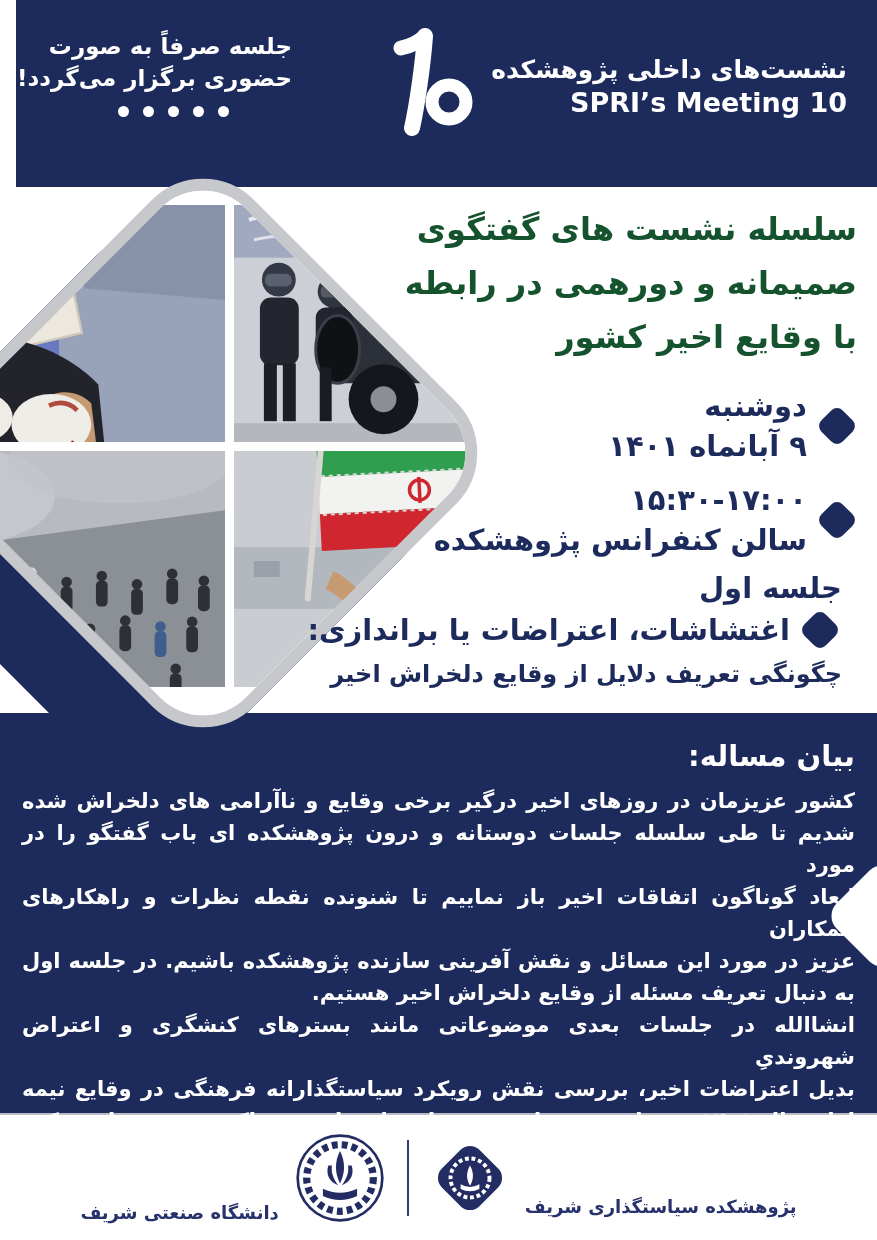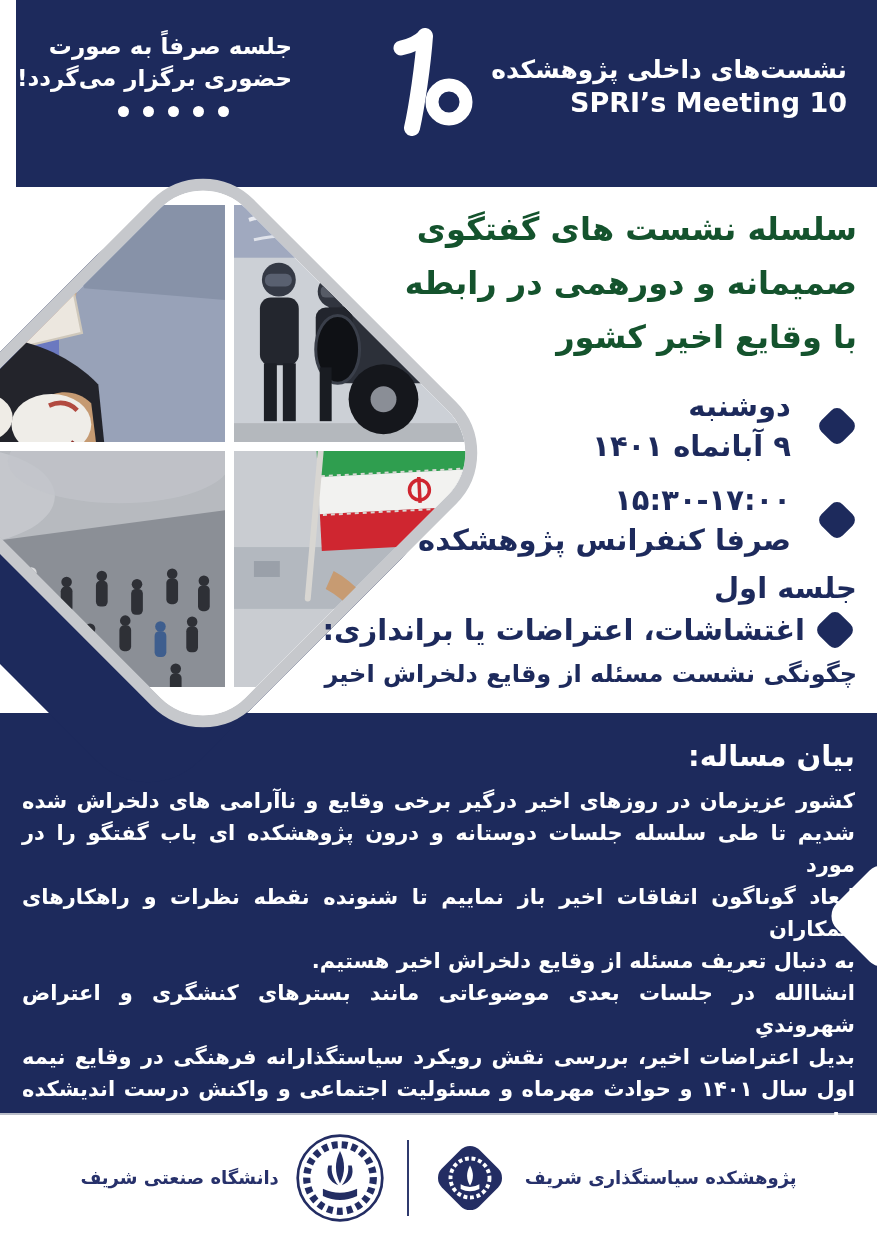--- a/index.html
+++ b/index.html
@@ -28,44 +28,44 @@
     border:12px solid #c6c8cc;box-sizing:border-box;overflow:hidden;}
   .collage-inner{position:absolute;left:50%;top:50%;width:660px;height:660px;
     transform:translate(-50%,-50%) rotate(-45deg);
     direction:ltr;display:grid;grid-template-columns:352px 1fr;grid-template-rows:237px 1fr;
     gap:9px;padding:82px 0 96px;box-sizing:border-box;background:#fff;}
   .photo{width:100%;height:100%;overflow:hidden;}
   .photo svg{display:block;width:100%;height:100%;}
   
   .main-title{position:absolute;top:202px;right:20px;text-align:right;
     font-size:32px;font-weight:bold;line-height:54px;color:#14532d;white-space:nowrap;}
-  .sched{position:absolute;right:18px;display:flex;gap:24px;align-items:center;}
+  .sched{position:absolute;right:18px;display:flex;gap:8px;align-items:center;}
   .bullet{flex:0 0 auto;width:30px;height:30px;margin:7px;border-radius:8px;
     transform:rotate(45deg);background:#1d2a5c;}
   .sched-text{text-align:right;font-size:29px;font-weight:bold;line-height:40px;white-space:nowrap;}
-  .session{position:absolute;right:20px;top:570px;text-align:right;}
+  .session{position:absolute;right:35px;top:570px;text-align:right;}
   .session-label{font-size:29px;font-weight:bold;line-height:36px;white-space:nowrap;}
   .session-topic{display:flex;gap:8px;align-items:center;justify-content:space-between;margin-top:2px;}
   .session-topic span.t{font-size:29px;font-weight:bold;white-space:nowrap;}
   .session-sub{font-size:24px;font-weight:bold;margin-top:8px;white-space:nowrap;}
   
   .problem-section{position:absolute;top:713px;left:0;width:877px;height:400px;
     background:#1d2a5c;border-bottom:2px solid #b9bdc8;box-sizing:content-box;}
   .problem-heading{position:absolute;top:26px;right:22px;color:#fff;
     font-size:29px;font-weight:bold;white-space:nowrap;}
   .problem-text{position:absolute;top:72px;right:22px;left:22px;color:#fff;}
   .pline{font-size:21px;font-weight:bold;line-height:32px;
     text-align:justify;text-align-last:justify;}
   .pline.end{text-align:right;text-align-last:right;}
   .notch{position:absolute;top:875px;right:-46px;width:82px;height:82px;
     transform:rotate(45deg);border-radius:18px;background:#fff;}
   
   .footer{position:absolute;top:1115px;left:0;width:877px;height:125px;background:#fff;
     display:flex;align-items:center;justify-content:center;gap:22px;}
-  .org{display:flex;align-items:center;gap:16px;}
+  .org{display:flex;align-items:flex-end;gap:16px;}
   .org-label{font-size:18px;font-weight:bold;color:#27316b;white-space:nowrap;}
   .v-divider{width:2px;height:76px;background:#2f3a6e;}
 </style>
 </head>
 <body>
 
 <div class="poster">
 
   <div class="header-band">
     <div class="notice">
@@ -94,20 +94,21 @@
       </div>
     </div>
   </div>
 
   <div class="problem-section">
     <div class="problem-heading">بیان مساله:</div>
     <div class="problem-text">
       <div class="pline">کشور عزیزمان در روزهای  اخیر درگیر برخی وقایع و ناآرامی های دلخراش شده</div>
       <div class="pline">شدیم تا طی سلسله جلسات دوستانه و درون پژوهشکده ای باب گفتگو را در مورد</div>
       <div class="pline">ابعاد گوناگون اتفاقات اخیر باز نماییم تا شنونده نقطه نظرات و راهکارهای همکاران</div>
+      <div class="pline">عزیز در مورد این مسائل و نقش آفرینی سازنده پژوهشکده باشیم. در جلسه اول</div>
       <div class="pline end">به دنبال تعریف مسئله از وقایع دلخراش اخیر هستیم.</div>
       <div class="pline">انشاالله در جلسات بعدی موضوعاتی مانند بسترهای کنشگری و اعتراض شهروندیِ</div>
       <div class="pline">بدیل اعتراضات اخیر، بررسی نقش رویکرد سیاستگذارانه فرهنگی در وقایع نیمه</div>
       <div class="pline">اول سال ۱۴۰۱  و حوادث مهرماه و مسئولیت اجتماعی و واکنش درست اندیشکده ها و</div>
       <div class="pline end">پژوهشکده های علوم اجتماعی به وقایع اخیر را بررسی خواهیم کرد.</div>
     </div>
   </div>
   <div class="notch"></div>
 
   <div class="diamond-back"></div>
@@ -275,31 +276,31 @@
     <div class="sched-text">
       <div>دوشنبه</div>
       <div>۹ آبانماه ۱۴۰۱</div>
     </div>
   </div>
 
   <div class="sched" style="top:480px">
     <span class="bullet"></span>
     <div class="sched-text">
       <div><span dir="ltr">۱۵:۳۰-۱۷:۰۰</span></div>
-      <div>صرفا کنفرانس پژوهشکده</div>
+      <div>سالن کنفرانس پژوهشکده</div>
     </div>
   </div>
 
   <div class="session">
     <div class="session-label">جلسه اول</div>
     <div class="session-topic">
       <span class="bullet"></span>
       <span class="t">اغتشاشات، اعتراضات یا براندازی:</span>
     </div>
-    <div class="session-sub">چگونگی نشست مسئله از وقایع دلخراش اخیر</div>
+    <div class="session-sub">چگونگی تعریف دلایل از وقایع دلخراش اخیر</div>
   </div>
 
   <div class="footer">
     <div class="org">
       <span class="org-label">پژوهشکده سیاستگذاری شریف</span>
       <svg width="78" height="78" viewBox="0 0 100 100">
         <rect x="16" y="16" width="68" height="68" rx="17" transform="rotate(45 50 50)" fill="#232d63"></rect>
         <circle cx="50" cy="50" r="25" fill="none" stroke="#ffffff" stroke-width="5" stroke-dasharray="5 3.5"></circle>
         <path d="M50 34 C45 43 45 51 50 60 C55 51 55 43 50 34 Z" fill="#ffffff"></path>
         <path d="M38 58 Q50 65 62 58 L62 64 Q50 70 38 64 Z" fill="#ffffff"></path>

